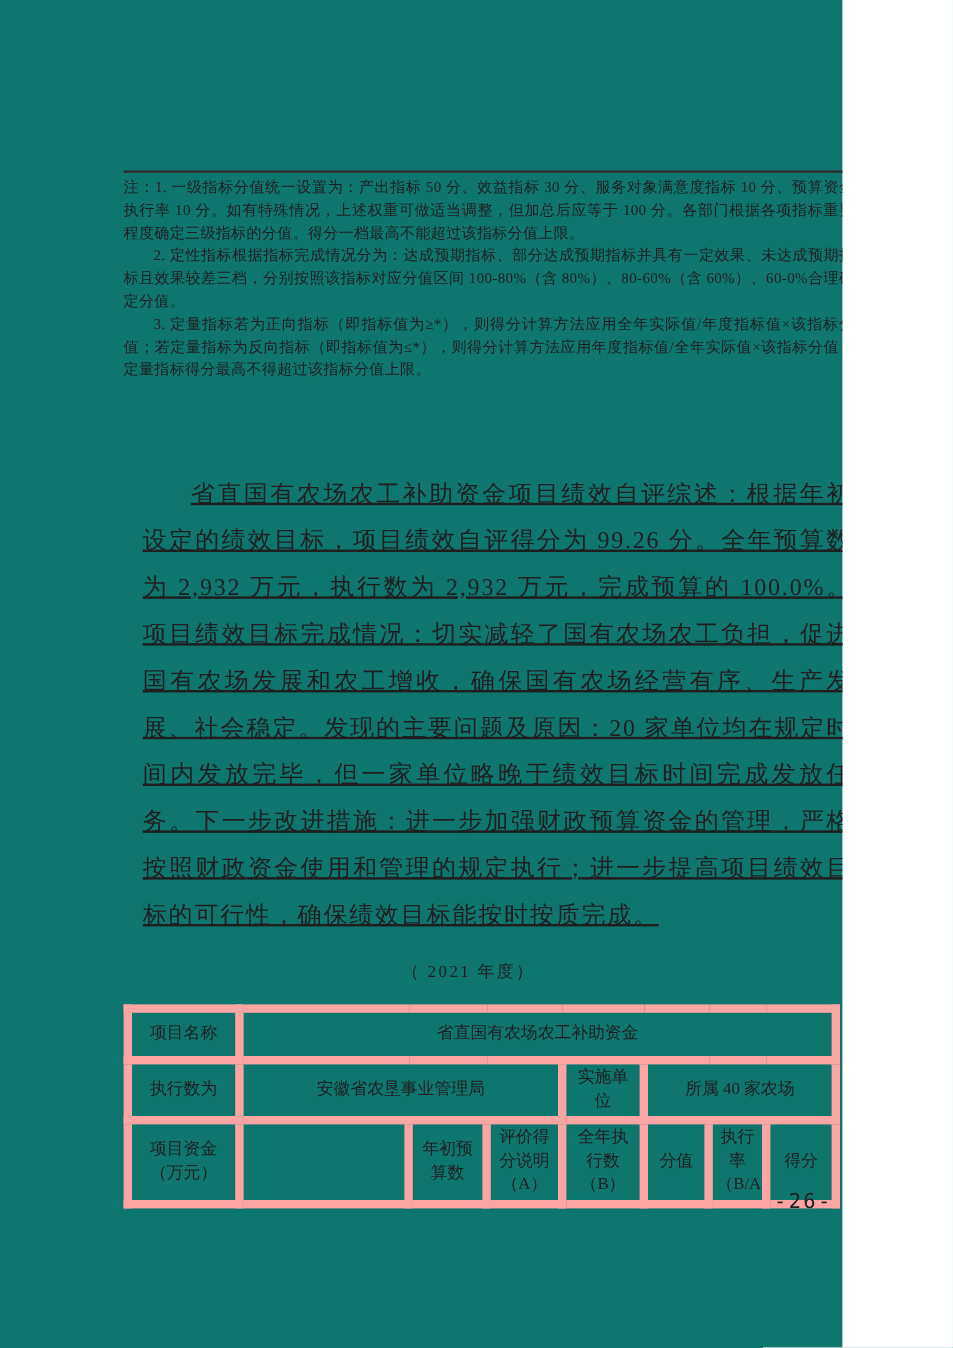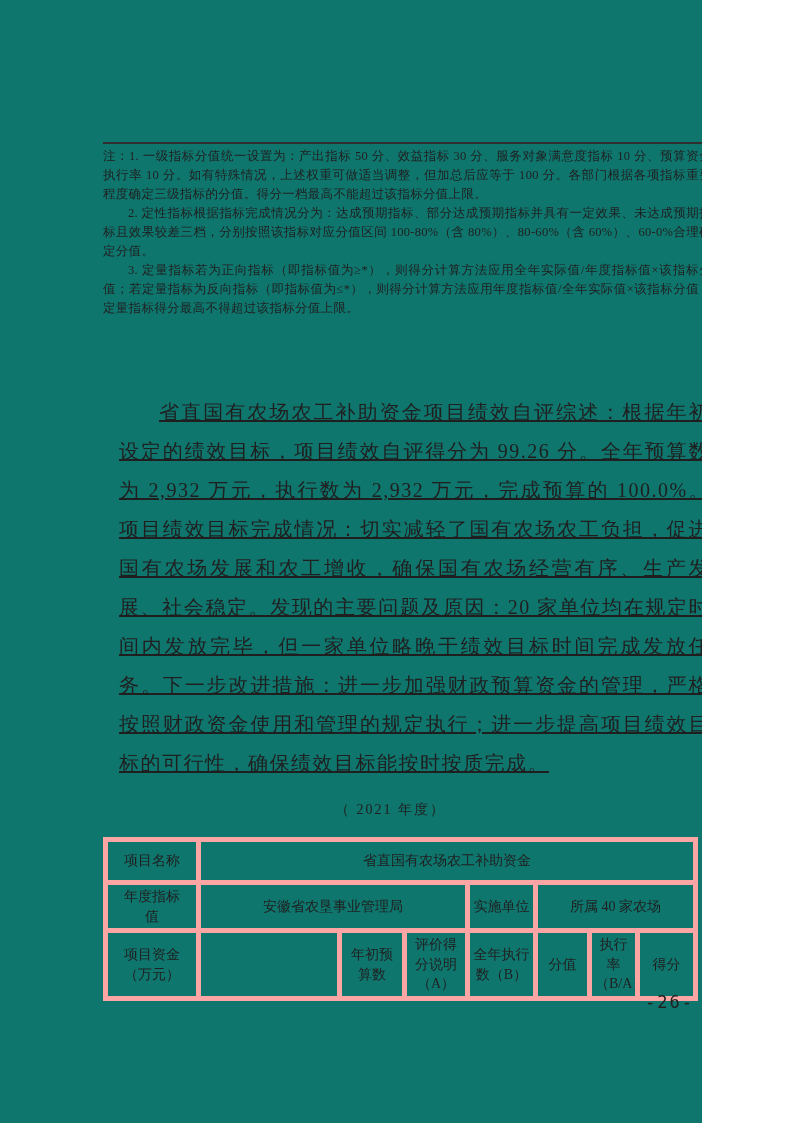--- a/index.html
+++ b/index.html
@@ -62,21 +62,21 @@
   }
   table.eval-table {
     position: absolute;
     left: 103px; top: 837px;
     width: 590px;
     border-collapse: collapse;
     table-layout: fixed;
     font-size: 14px;
   }
   table.eval-table td {
-    border: 5px solid #fca5a5;
+    border: 7px solid #fca5a5;
     text-align: center;
     vertical-align: middle;
     padding: 2px 3px;
     line-height: 1.4;
     overflow: hidden;
   }
   table.eval-table td.lbl { padding: 2px 12px; }
   tr.r1 { height: 43px; }
   tr.r2 { height: 48px; }
   tr.r3 { height: 49px; }
@@ -115,21 +115,21 @@
       <col style="width:54px">
       <col style="width:48px">
       <col style="width:58px">
     </colgroup>
     <tbody>
       <tr class="r1">
         <td class="lbl">项目名称</td>
         <td colspan="7">省直国有农场农工补助资金</td>
       </tr>
       <tr class="r2">
-        <td class="lbl">年度指标值</td>
+        <td class="lbl">执行数为</td>
         <td colspan="3">安徽省农垦事业管理局</td>
         <td>实施单位</td>
         <td colspan="3">所属 40 家农场</td>
       </tr>
       <tr class="r3">
         <td class="lbl">项目资金（万元）</td>
         <td></td>
         <td>年初预算数</td>
         <td>评价得分说明（A）</td>
         <td>全年执行数（B）</td>

